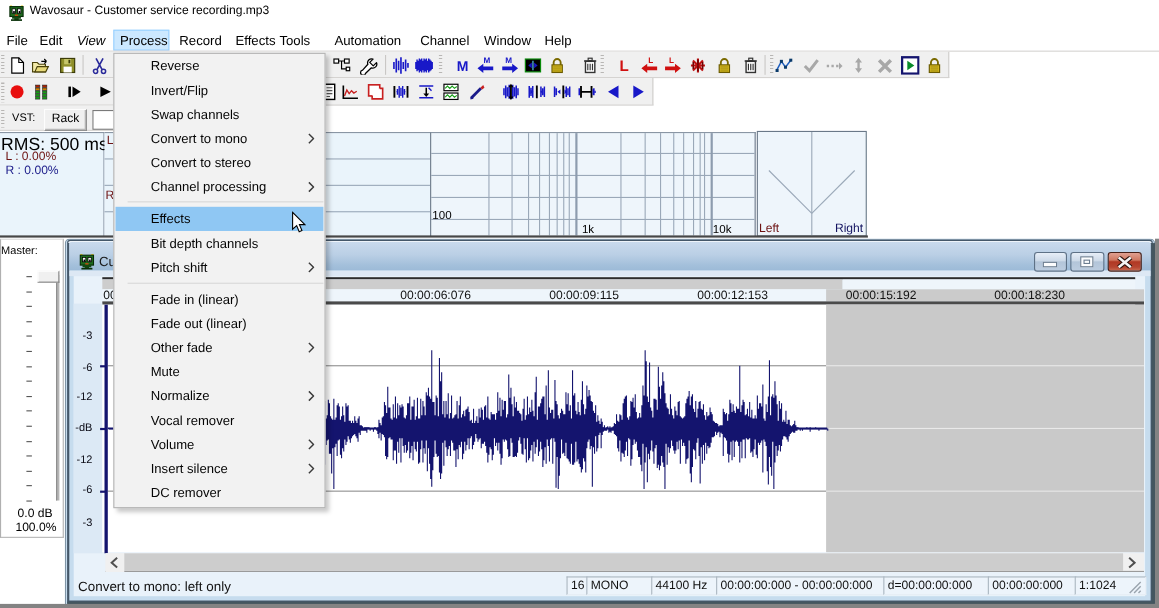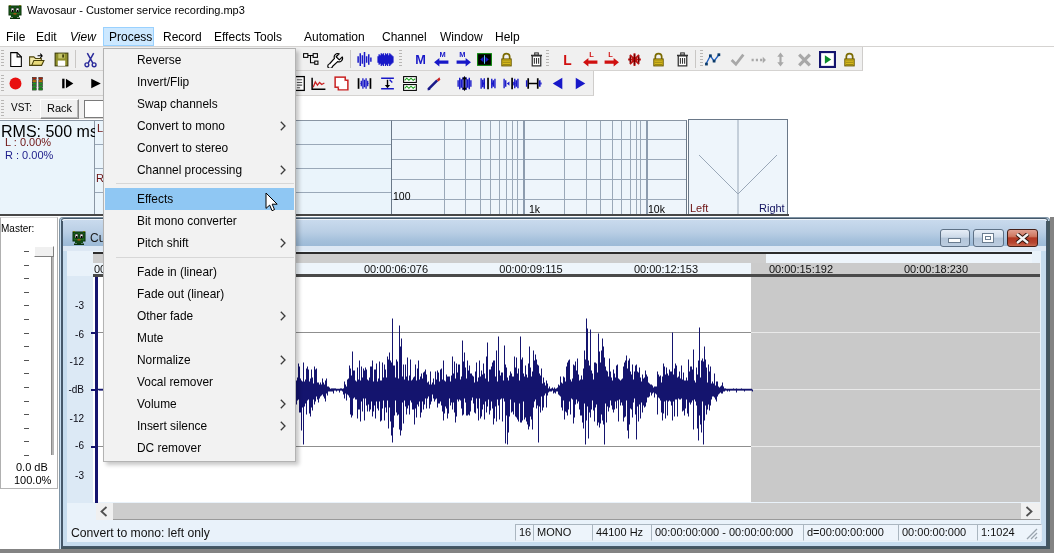--- a/index.html
+++ b/index.html
@@ -466,21 +466,21 @@
 <svg class="abs" style="left:280px;top:120.5px;z-index:52;" width="6" height="10" viewBox="0 0 6 10">
         <path d="M0.8 0.8 L5 5 L0.8 9.2" fill="none" stroke="#3c3c3c" stroke-width="1.3"></path>
       </svg>
 <div class="menuitem" style="top:136.5px;z-index:52;">Convert to stereo</div>
 <div class="menuitem" style="top:158.5px;z-index:52;">Channel processing</div>
 <svg class="abs" style="left:280px;top:164.5px;z-index:52;" width="6" height="10" viewBox="0 0 6 10">
         <path d="M0.8 0.8 L5 5 L0.8 9.2" fill="none" stroke="#3c3c3c" stroke-width="1.3"></path>
       </svg>
 <div class="msep" style="top:183px;z-index:52;"></div>
 <div class="menuitem" style="top:188.0px;z-index:52;">Effects</div>
-<div class="menuitem" style="top:210.0px;z-index:52;">Bit mono converter</div>
+<div class="menuitem" style="top:210.0px;z-index:52;">Bit depth channels</div>
 <div class="menuitem" style="top:232.0px;z-index:52;">Pitch shift</div>
 <svg class="abs" style="left:280px;top:238.0px;z-index:52;" width="6" height="10" viewBox="0 0 6 10">
         <path d="M0.8 0.8 L5 5 L0.8 9.2" fill="none" stroke="#3c3c3c" stroke-width="1.3"></path>
       </svg>
 <div class="msep" style="top:257px;z-index:52;"></div>
 <div class="menuitem" style="top:260.5px;z-index:52;">Fade in (linear)</div>
 <div class="menuitem" style="top:282.5px;z-index:52;">Fade out (linear)</div>
 <div class="menuitem" style="top:304.5px;z-index:52;">Other fade</div>
 <svg class="abs" style="left:280px;top:310.5px;z-index:52;" width="6" height="10" viewBox="0 0 6 10">
         <path d="M0.8 0.8 L5 5 L0.8 9.2" fill="none" stroke="#3c3c3c" stroke-width="1.3"></path>

